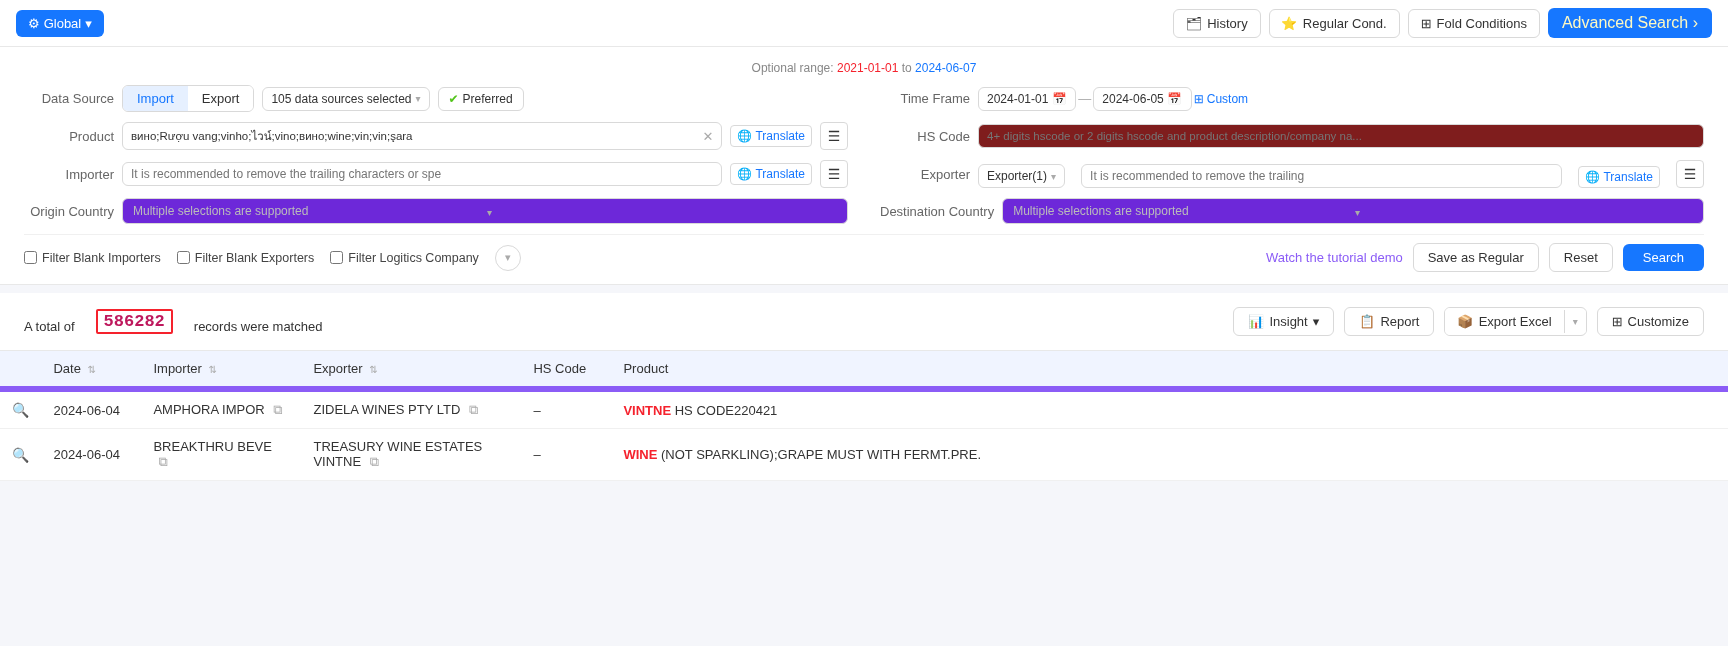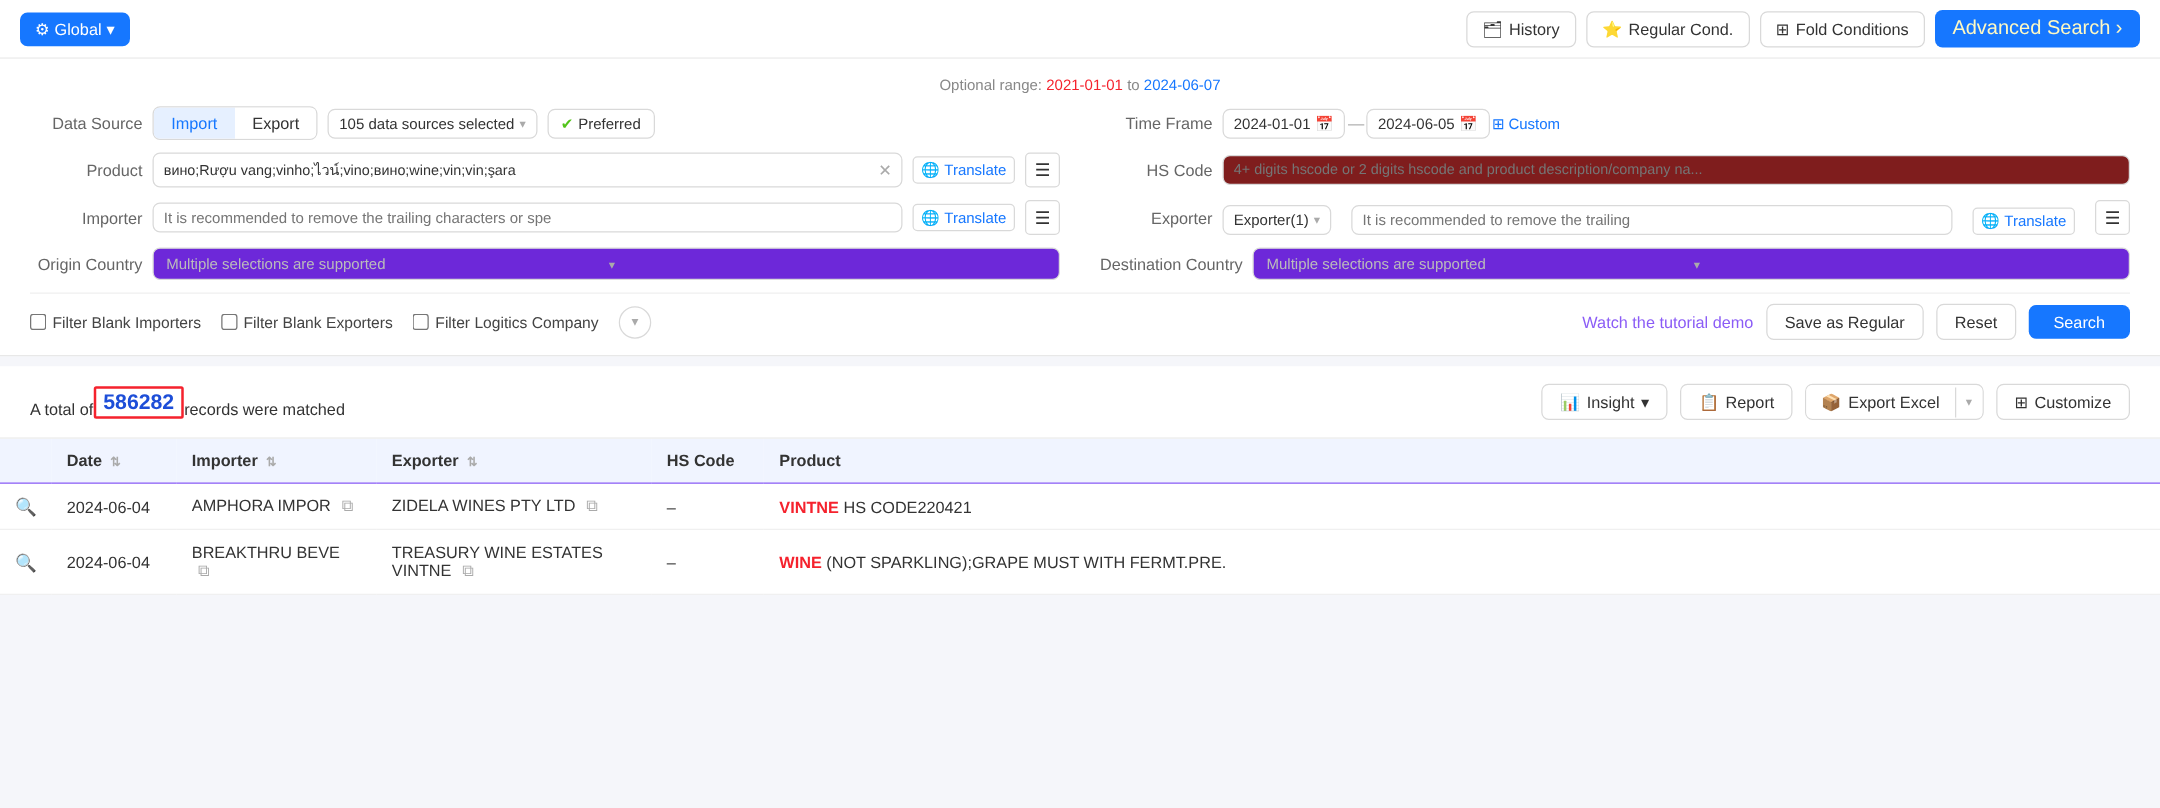--- a/index.html
+++ b/index.html
@@ -327,27 +327,28 @@
     .results-bar {
       display: flex;
       align-items: center;
       justify-content: space-between;
       padding: 14px 24px;
       background: #fff;
       border-bottom: 1px solid #e8e8e8;
       margin-top: 8px;
     }
     .results-count {
-      color: #1d4ed8;
+      color: #be185d;
       font-weight: 700;
       font-size: 17px;
       border: 2px solid #f5222d;
       padding: 1px 6px;
       border-radius: 2px;
-      margin: 0 0;
+      margin: 0 21px;
+      font-family: Liberation Mono, monospace;
     }
     .results-actions { display: flex; align-items: center; gap: 10px; }
     .result-btn {
       border: 1px solid #d9d9d9;
       background: #fff;
       border-radius: 6px;
       padding: 6px 14px;
       cursor: pointer;
       font-size: 13px;
       color: #333;
@@ -377,24 +378,24 @@
     table {
       width: 100%;
       border-collapse: collapse;
     }
     thead tr {
       background: #f0f4ff;
     }
     thead th {
       padding: 10px 12px;
       font-size: 13px;
-      font-weight: 700;
+      font-weight: 400;
       color: #333;
       text-align: left;
-      border-bottom: 1px solid #8b5cf6;
+      border-bottom: 6px solid #8b5cf6;
       white-space: nowrap;
     }
     thead th .sort-icon { color: #aaa; font-size: 10px; margin-left: 3px; }
     tbody tr {
       border-bottom: 1px solid #f0f0f0;
     }
     tbody td {
       padding: 10px 12px;
       font-size: 13px;
       color: #333;

